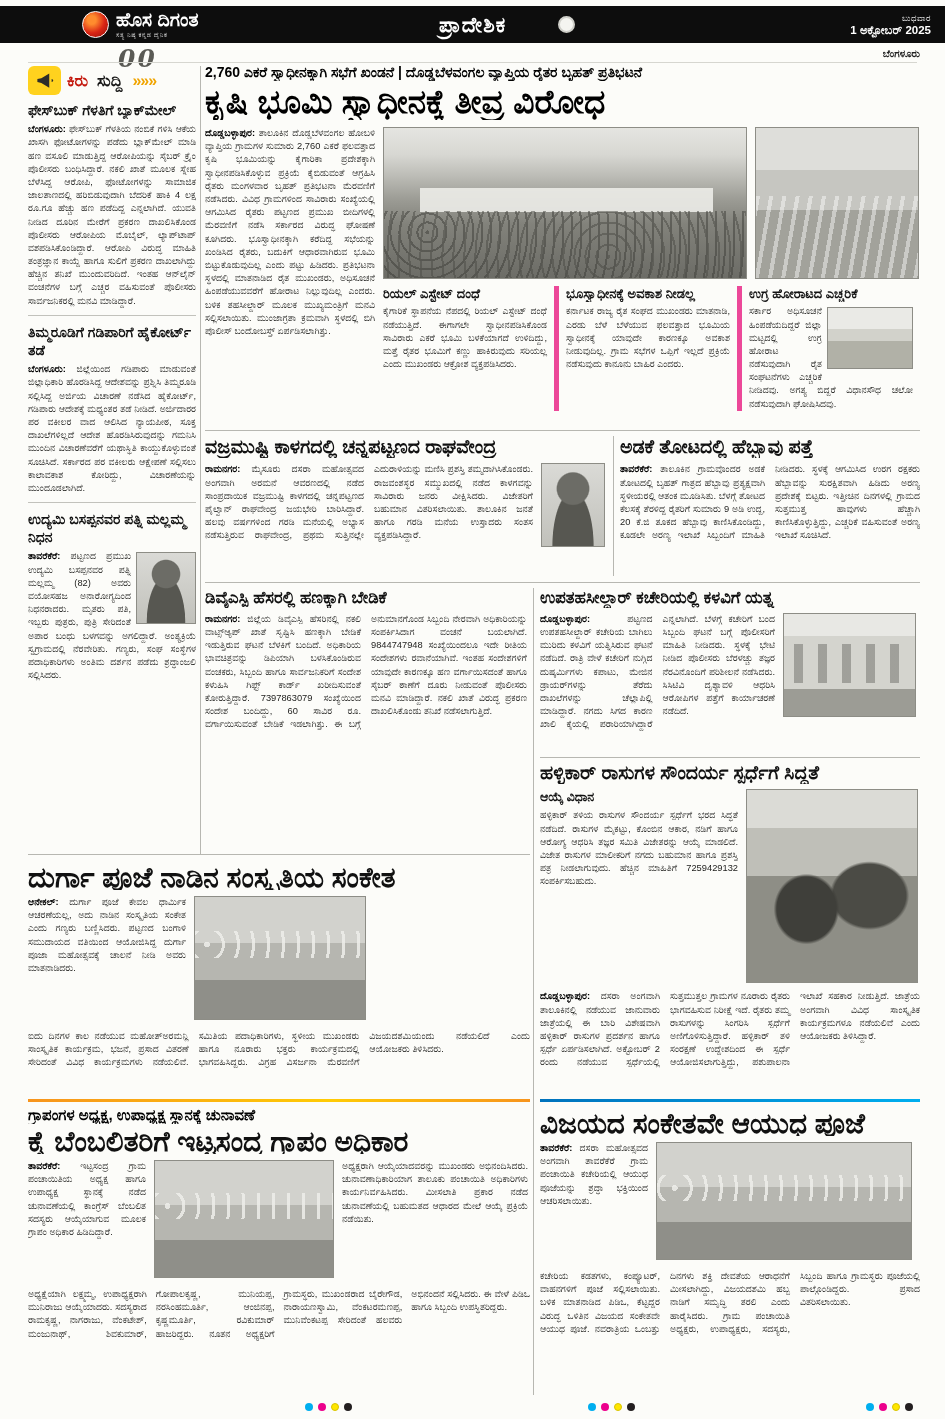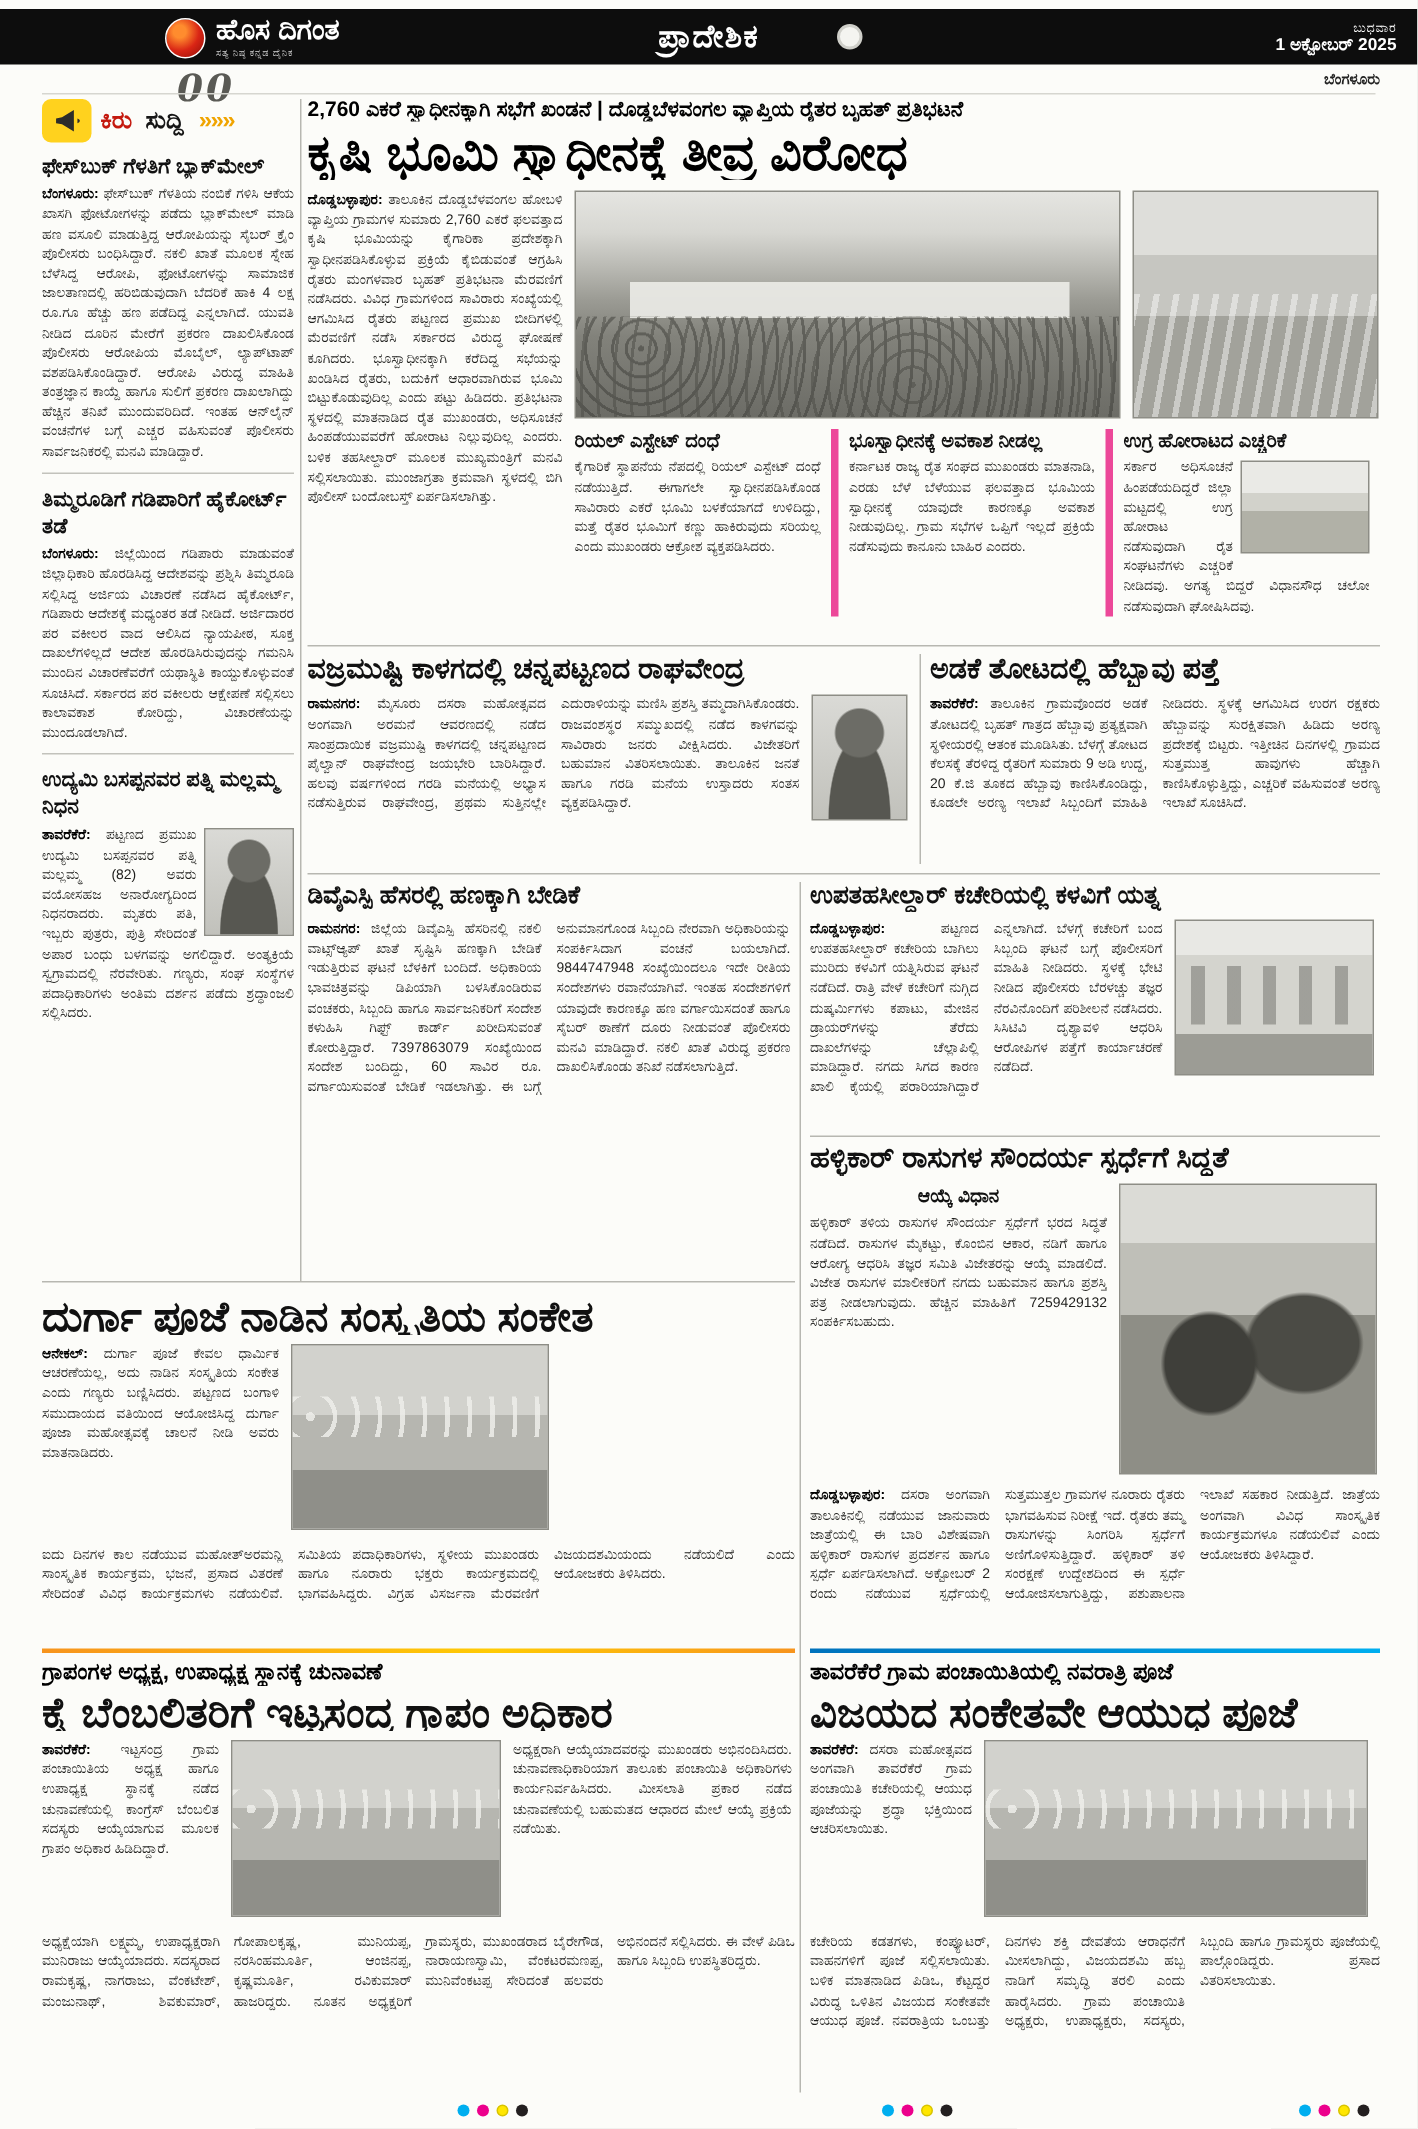--- a/index.html
+++ b/index.html
@@ -4,40 +4,40 @@
 <style>
   *{margin:0;padding:0;box-sizing:border-box}
   html,body{background:#e9e9e6}
   body{font-family:"Liberation Sans","DejaVu Sans",sans-serif;color:#111}
   .page{position:relative;width:945px;height:1419px;margin:0 auto;background:#fcfcf9;overflow:hidden}
   .section{position:absolute;overflow:hidden}
   .hline{position:absolute;height:1px;background:#b7b7b1}
   .vline{position:absolute;width:1px;background:#b7b7b1}
   
   .bar{position:absolute;left:0;top:6px;width:945px;height:37px;background:#0d0d0d;display:flex;align-items:center}
-  .logo-block{display:flex;align-items:flex-end;gap:7px;padding-left:110px}
+  .logo-block{display:flex;align-items:center;gap:7px;padding-left:82px}
   .logo-icon{width:27px;height:27px;border-radius:50%;background:radial-gradient(circle at 35% 32%,#ff8c2e 18%,#d92515 55%,#8f0e08 100%);border:1.5px solid #fff;flex-shrink:0}
   .paper-name{font-size:19px;font-weight:800;color:#fff;line-height:1}
   .paper-tagline{font-size:6.5px;color:#d9d9d9;letter-spacing:.5px;margin-top:2px}
   .section-title{position:absolute;left:50%;transform:translateX(-50%);font-size:21px;font-weight:800;color:#fff;letter-spacing:1px}
   .emblem{position:absolute;left:59%;width:17px;height:17px;border-radius:50%;background:#f4f4f0;border:2px solid #cfcfc9}
   .date-block{margin-left:auto;padding-right:14px;text-align:right;color:#fff}
   .date-day{font-size:8.5px;letter-spacing:.5px}
   .date-date{font-size:11.5px;font-weight:700}
   .page-num{position:absolute;left:118px;top:44px;font-family:"DejaVu Serif","Liberation Serif",serif;font-style:italic;font-size:25px;font-weight:700;color:#5a5a55;letter-spacing:2px}
   .city{position:absolute;right:25px;top:48px;font-size:10px;font-weight:700;color:#222}
   
   .kicker{font-size:14px;font-weight:700;color:#000;line-height:1.2;white-space:nowrap;overflow:hidden}
   .headline-xl{font-size:33px;font-weight:800;line-height:1.1;color:#000;margin:3px 0 7px;overflow:hidden;max-height:44px}
   .headline-lg{font-size:19px;font-weight:800;line-height:1.18;margin-bottom:5px;overflow:hidden;max-height:25px}
   .headline-md{font-size:16.5px;font-weight:800;line-height:1.2;margin-bottom:5px;overflow:hidden;max-height:22px}
   .headline-bt{font-size:28px;font-weight:800;line-height:1.15;margin:2px 0 6px;overflow:hidden;max-height:28px}
   .headline-sm{font-size:14px;font-weight:800;line-height:1.3;text-align:left;margin:5px 0 4px;overflow:hidden;max-height:40px}
   .box-title{font-size:13px;font-weight:800;line-height:1.25;margin-bottom:3px;overflow:hidden;max-height:36px}
-  .subhead{font-size:12.5px;font-weight:800;text-align:center;margin:1px 0 4px}
+  .subhead{font-size:12.5px;font-weight:800;margin:1px 0 4px}
   .body-text{font-size:9.3px;line-height:1.42;text-align:justify;color:#1d1d1b}
   .dateline{font-weight:700;color:#000}
   .cols-2{column-count:2;column-gap:10px}
   .cols-3{column-count:3;column-gap:10px}
   .cols-4{column-count:4;column-gap:9px}
   
   .photo{background:#cfcfca;border:1px solid #8d8d86;position:relative;flex-shrink:0;overflow:hidden}
   .ph-crowd{background:linear-gradient(180deg,#e5e5e1 0%,#d7d7d2 18%,#bcbcb6 32%,#9b9b94 48%,#82827b 64%,#6c6c66 100%)}
   .ph-crowd::before{content:"";position:absolute;left:10%;right:9%;top:40%;height:16%;background:#ecece8;opacity:.9}
   .ph-crowd::after{content:"";position:absolute;left:0;right:0;top:55%;bottom:0;background:repeating-radial-gradient(circle at 12% 32%,#3d3d38 0 2px,transparent 2px 9px),repeating-radial-gradient(circle at 62% 68%,#4b4b45 0 2px,transparent 2px 11px);opacity:.5}
@@ -234,21 +234,20 @@
       <div class="body-text" style="width:118px;height:122px;overflow:hidden">
         <b class="dateline">ತಾವರೆಕೆರೆ:</b> <span>ಇಟ್ಟಸಂದ್ರ ಗ್ರಾಮ ಪಂಚಾಯಿತಿಯ ಅಧ್ಯಕ್ಷ ಹಾಗೂ ಉಪಾಧ್ಯಕ್ಷ ಸ್ಥಾನಕ್ಕೆ ನಡೆದ ಚುನಾವಣೆಯಲ್ಲಿ ಕಾಂಗ್ರೆಸ್ ಬೆಂಬಲಿತ ಸದಸ್ಯರು ಆಯ್ಕೆಯಾಗುವ ಮೂಲಕ ಗ್ರಾಪಂ ಅಧಿಕಾರ ಹಿಡಿದಿದ್ದಾರೆ.</span>
       </div>
       <div class="photo ph-group" style="width:180px;height:118px"></div>
       <div class="body-text" style="width:186px;height:122px;overflow:hidden">ಅಧ್ಯಕ್ಷರಾಗಿ ಆಯ್ಕೆಯಾದವರನ್ನು ಮುಖಂಡರು ಅಭಿನಂದಿಸಿದರು. ಚುನಾವಣಾಧಿಕಾರಿಯಾಗ ತಾಲೂಕು ಪಂಚಾಯಿತಿ ಅಧಿಕಾರಿಗಳು ಕಾರ್ಯನಿರ್ವಹಿಸಿದರು. ಮೀಸಲಾತಿ ಪ್ರಕಾರ ನಡೆದ ಚುನಾವಣೆಯಲ್ಲಿ ಬಹುಮತದ ಆಧಾರದ ಮೇಲೆ ಆಯ್ಕೆ ಪ್ರಕ್ರಿಯೆ ನಡೆಯಿತು.</div>
     </div>
     <div class="body-text cols-4" style="height:102px;overflow:hidden;margin-top:6px">ಅಧ್ಯಕ್ಷೆಯಾಗಿ ಲಕ್ಷ್ಮಮ್ಮ, ಉಪಾಧ್ಯಕ್ಷರಾಗಿ ಮುನಿರಾಜು ಆಯ್ಕೆಯಾದರು. ಸದಸ್ಯರಾದ ರಾಮಕೃಷ್ಣ, ನಾಗರಾಜು, ವೆಂಕಟೇಶ್, ಮಂಜುನಾಥ್, ಶಿವಕುಮಾರ್, ಗೋಪಾಲಕೃಷ್ಣ, ಮುನಿಯಪ್ಪ, ನರಸಿಂಹಮೂರ್ತಿ, ಆಂಜಿನಪ್ಪ, ಕೃಷ್ಣಮೂರ್ತಿ, ರವಿಕುಮಾರ್ ಹಾಜರಿದ್ದರು. ನೂತನ ಅಧ್ಯಕ್ಷರಿಗೆ ಗ್ರಾಮಸ್ಥರು, ಮುಖಂಡರಾದ ಬೈರೇಗೌಡ, ನಾರಾಯಣಸ್ವಾಮಿ, ವೆಂಕಟರಮಣಪ್ಪ, ಮುನಿವೆಂಕಟಪ್ಪ ಸೇರಿದಂತೆ ಹಲವರು ಅಭಿನಂದನೆ ಸಲ್ಲಿಸಿದರು. ಈ ವೇಳೆ ಪಿಡಿಒ ಹಾಗೂ ಸಿಬ್ಬಂದಿ ಉಪಸ್ಥಿತರಿದ್ದರು.</div>
   </section>
 
   <section class="section" style="left:540px;top:1106px;width:380px;height:289px">
-    <div class="kicker" style="font-size:15px">ತಾವರೆಕೆರೆ ಗ್ರಾಮ ಪಂಚಾಯಿತಿಯಲ್ಲಿ ನವರಾತ್ರಿ ಪೂಜೆ</div>
     <h2 class="headline-bt">ವಿಜಯದ ಸಂಕೇತವೇ ಆಯುಧ ಪೂಜೆ</h2>
     <div class="flex">
       <div class="body-text" style="width:108px;height:122px;overflow:hidden">
         <b class="dateline">ತಾವರೆಕೆರೆ:</b> <span>ದಸರಾ ಮಹೋತ್ಸವದ ಅಂಗವಾಗಿ ತಾವರೆಕೆರೆ ಗ್ರಾಮ ಪಂಚಾಯಿತಿ ಕಚೇರಿಯಲ್ಲಿ ಆಯುಧ ಪೂಜೆಯನ್ನು ಶ್ರದ್ಧಾ ಭಕ್ತಿಯಿಂದ ಆಚರಿಸಲಾಯಿತು.</span>
       </div>
       <div class="photo ph-group" style="width:256px;height:118px"></div>
     </div>
     <div class="body-text cols-3" style="height:102px;overflow:hidden;margin-top:6px">ಕಚೇರಿಯ ಕಡತಗಳು, ಕಂಪ್ಯೂಟರ್, ವಾಹನಗಳಿಗೆ ಪೂಜೆ ಸಲ್ಲಿಸಲಾಯಿತು. ಬಳಿಕ ಮಾತನಾಡಿದ ಪಿಡಿಒ, ಕೆಟ್ಟದ್ದರ ವಿರುದ್ಧ ಒಳಿತಿನ ವಿಜಯದ ಸಂಕೇತವೇ ಆಯುಧ ಪೂಜೆ. ನವರಾತ್ರಿಯ ಒಂಬತ್ತು ದಿನಗಳು ಶಕ್ತಿ ದೇವತೆಯ ಆರಾಧನೆಗೆ ಮೀಸಲಾಗಿದ್ದು, ವಿಜಯದಶಮಿ ಹಬ್ಬ ನಾಡಿಗೆ ಸಮೃದ್ಧಿ ತರಲಿ ಎಂದು ಹಾರೈಸಿದರು. ಗ್ರಾಮ ಪಂಚಾಯಿತಿ ಅಧ್ಯಕ್ಷರು, ಉಪಾಧ್ಯಕ್ಷರು, ಸದಸ್ಯರು, ಸಿಬ್ಬಂದಿ ಹಾಗೂ ಗ್ರಾಮಸ್ಥರು ಪೂಜೆಯಲ್ಲಿ ಪಾಲ್ಗೊಂಡಿದ್ದರು. ಪ್ರಸಾದ ವಿತರಿಸಲಾಯಿತು.</div>
   </section>
 

